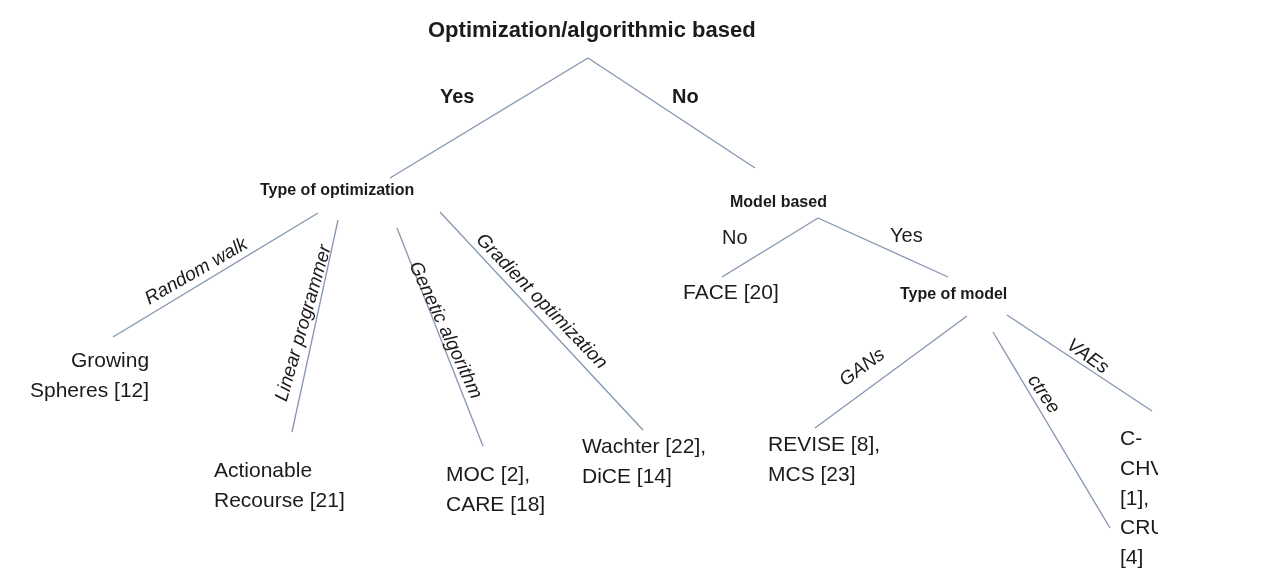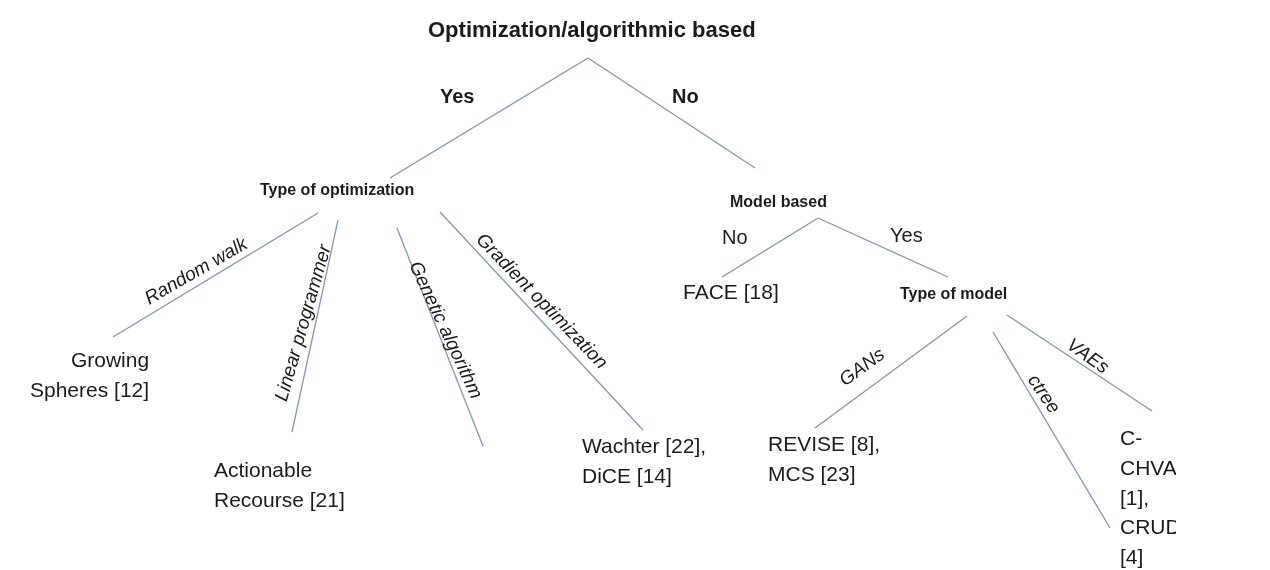--- a/index.html
+++ b/index.html
@@ -4,21 +4,20 @@
 <style>
   html, body { margin: 0; padding: 0; background: #ffffff; }
   .canvas {
     position: relative;
     width: 1158px;
     height: 570px;
     background: #ffffff;
     font-family: "Liberation Sans", sans-serif;
     color: #1b1b1b;
     overflow: hidden;
-    padding-left: 18px;
   }
   svg.lines { position: absolute; left: 0; top: 0; width: 1270px; height: 570px; }
   svg.lines line { stroke: #8496b0; stroke-width: 1.3; }
 
   .node {
     position: absolute;
     font-weight: 700;
     font-size: 16px;
     white-space: nowrap;
   }
@@ -109,22 +108,24 @@
   <div class="edge-label pos-el-genetic">Genetic algorithm</div>
   <div class="edge-label pos-el-gradient">Gradient optimization</div>
   <div class="edge-label pos-el-gans">GANs</div>
   <div class="edge-label pos-el-ctree">ctree</div>
   <div class="edge-label pos-el-vaes">VAEs</div>
 
   <div class="leaf pos-growing">Growing
 Spheres [12]</div>
   <div class="leaf pos-actionable">Actionable
 Recourse [21]</div>
+  <div class="leaf pos-moc">MOC [2],
+CARE [18]</div>
   <div class="leaf pos-wachter">Wachter [22],
 DiCE [14]</div>
-  <div class="leaf pos-face">FACE [18]</div>
+  <div class="leaf pos-face">FACE [20]</div>
   <div class="leaf pos-revise">REVISE [8],
 MCS [23]</div>
   <div class="leaf pos-cchvae">C-CHVAE [1],
 CRUDS [4]</div>
   <div class="leaf bold pos-mcce">MCCE (ours)</div>
 
 </div>
 
 </body></html>

